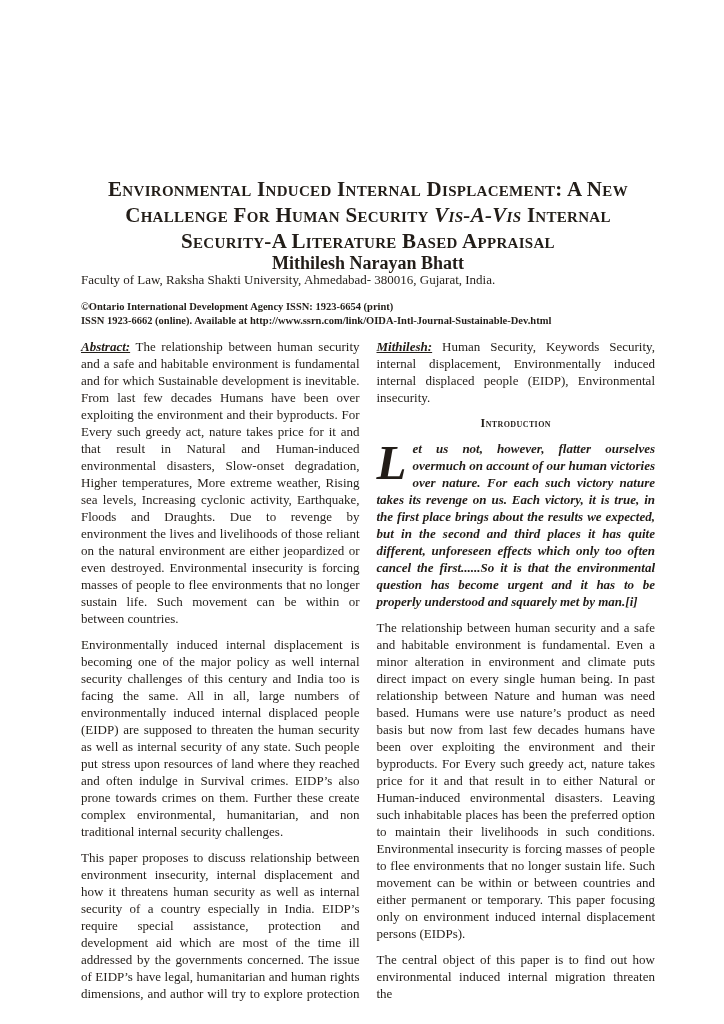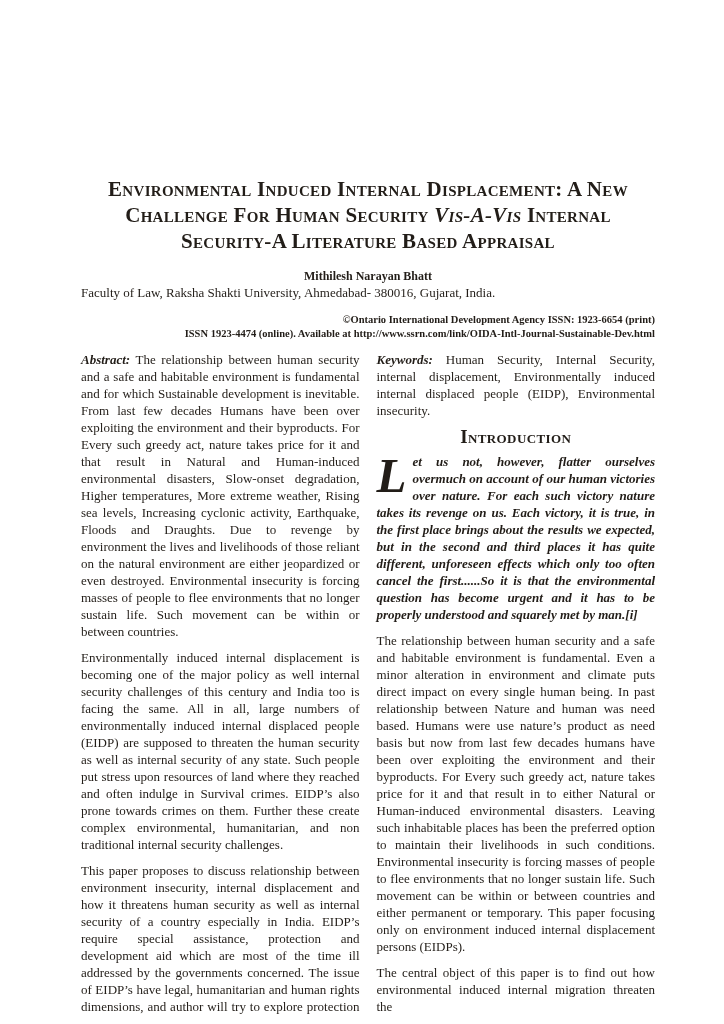--- a/index.html
+++ b/index.html
@@ -11,38 +11,38 @@
     font-family: "Liberation Serif", "DejaVu Serif", serif;
   }
   .content { position: absolute; left: 81px; top: 0; width: 574px; }
   .title {
     margin: 176px 0 0; font-size: 21px; line-height: 26px;
     font-weight: bold; text-align: center;
     font-variant: small-caps; letter-spacing: 0.3px;
   }
   .title em { font-style: italic; }
   .author-name {
-    margin-top: 13px; text-align: center; font-weight: bold;
-    font-size: 12px; line-height: 18px;
+    text-align: center; font-weight: bold;
+    font-size: 18px; line-height: 18px;
   }
   .affil { text-align: left; font-size: 13px; line-height: 16.5px; }
   .issn {
-    margin-top: 11px; text-align: right;
+    margin-top: 11px; text-align: left;
     font-size: 10.5px; line-height: 14px; font-weight: bold;
   }
   .columns { margin-top: 10px; display: flex; gap: 17px; }
   .col {
     width: 278.5px; font-size: 13px; line-height: 17px;
     text-align: justify;
   }
   .col p { margin: 0 0 9px; }
   .col p.cont { text-align-last: justify; }
-  .lead { font-weight: bold; font-style: italic; }
+  .lead { font-weight: bold; font-style: italic; text-decoration: underline; }
   .section-heading {
-    margin: 2px 0 8px; font-size: 19px; font-weight: bold;
+    margin: 2px 0 8px; font-size: 12px; font-weight: bold;
     text-align: center; font-variant: small-caps; letter-spacing: 0.4px;
   }
   .quote { font-style: italic; font-weight: bold; }
   .dropcap {
     float: left; font-size: 49px; line-height: 41px;
     padding: 2px 6px 0 0; font-weight: bold; font-style: italic;
   }
 </style>
 </head>
 <body>
@@ -50,33 +50,33 @@
 <div class="page">
   <div class="content">
 
     <h1 class="title"><span>Environmental Induced Internal Displacement: A New Challenge For Human Security </span><em>Vis-A-Vis</em><span> Internal Security-A Literature Based Appraisal</span></h1>
 
     <div class="author-name">Mithilesh Narayan Bhatt</div>
     <div class="affil">Faculty of Law, Raksha Shakti University, Ahmedabad- 380016, Gujarat, India.</div>
 
     <div class="issn">
       <div>©Ontario International Development Agency ISSN: 1923-6654 (print)</div>
-      <div>ISSN 1923-4474 (online). Available at http://www.ssrn.com/link/OIDA-Intl-Journal-Sustainable-Dev.html</div>
+      <div>ISSN 1923-6662 (online). Available at http://www.ssrn.com/link/OIDA-Intl-Journal-Sustainable-Dev.html</div>
     </div>
 
     <div class="columns">
 
       <div class="col">
         <p><em class="lead">Abstract:</em><span> The relationship between human security and a safe and habitable environment is fundamental and for which Sustainable development is inevitable. From last few decades Humans have been over exploiting the environment and their byproducts. For Every such greedy act, nature takes price for it and that result in Natural and Human-induced environmental disasters, Slow-onset degradation, Higher temperatures, More extreme weather, Rising sea levels, Increasing cyclonic activity, Earthquake, Floods and Draughts. Due to revenge by environment the lives and livelihoods of those reliant on the natural environment are either jeopardized or even destroyed. Environmental insecurity is forcing masses of people to flee environments that no longer sustain life. Such movement can be within or between countries.</span></p>
         <p>Environmentally induced internal displacement is becoming one of the major policy as well internal security challenges of this century and India too is facing the same. All in all, large numbers of environmentally induced internal displaced people (EIDP) are supposed to threaten the human security as well as internal security of any state. Such people put stress upon resources of land where they reached and often indulge in Survival crimes. EIDP’s also prone towards crimes on them. Further these create complex environmental, humanitarian, and non traditional internal security challenges.</p>
         <p class="cont">This paper proposes to discuss relationship between environment insecurity, internal displacement and how it threatens human security as well as internal security of a country especially in India. EIDP’s require special assistance, protection and development aid which are most of the time ill addressed by the governments concerned. The issue of EIDP’s have legal, humanitarian and human rights dimensions, and author will try to explore protection</p>
       </div>
 
       <div class="col">
-        <p><em class="lead">Keywords:</em><span> Human Security, Internal Security, internal displacement, Environmentally induced internal displaced people (EIDP), Environmental insecurity.</span></p>
+        <p><em class="lead">Mithilesh:</em><span> Human Security, Keywords Security, internal displacement, Environmentally induced internal displaced people (EIDP), Environmental insecurity.</span></p>
         <h2 class="section-heading">Introduction</h2>
         <p class="quote"><span class="dropcap">L</span><span>et us not, however, flatter ourselves overmuch on account of our human victories over nature. For each such victory nature takes its revenge on us. Each victory, it is true, in the first place brings about the results we expected, but in the second and third places it has quite different, unforeseen effects which only too often cancel the first......So it is that the environmental question has become urgent and it has to be properly understood and squarely met by man.[i]</span></p>
         <p>The relationship between human security and a safe and habitable environment is fundamental. Even a minor alteration in environment and climate puts direct impact on every single human being. In past relationship between Nature and human was need based. Humans were use nature’s product as need basis but now from last few decades humans have been over exploiting the environment and their byproducts. For Every such greedy act, nature takes price for it and that result in to either Natural or Human-induced environmental disasters. Leaving such inhabitable places has been the preferred option to maintain their livelihoods in such conditions. Environmental insecurity is forcing masses of people to flee environments that no longer sustain life. Such movement can be within or between countries and either permanent or temporary. This paper focusing only on environment induced internal displacement persons (EIDPs).</p>
         <p class="cont">The central object of this paper is to find out how environmental induced internal migration threaten the</p>
       </div>
 
     </div>
   </div>
 </div>
 

